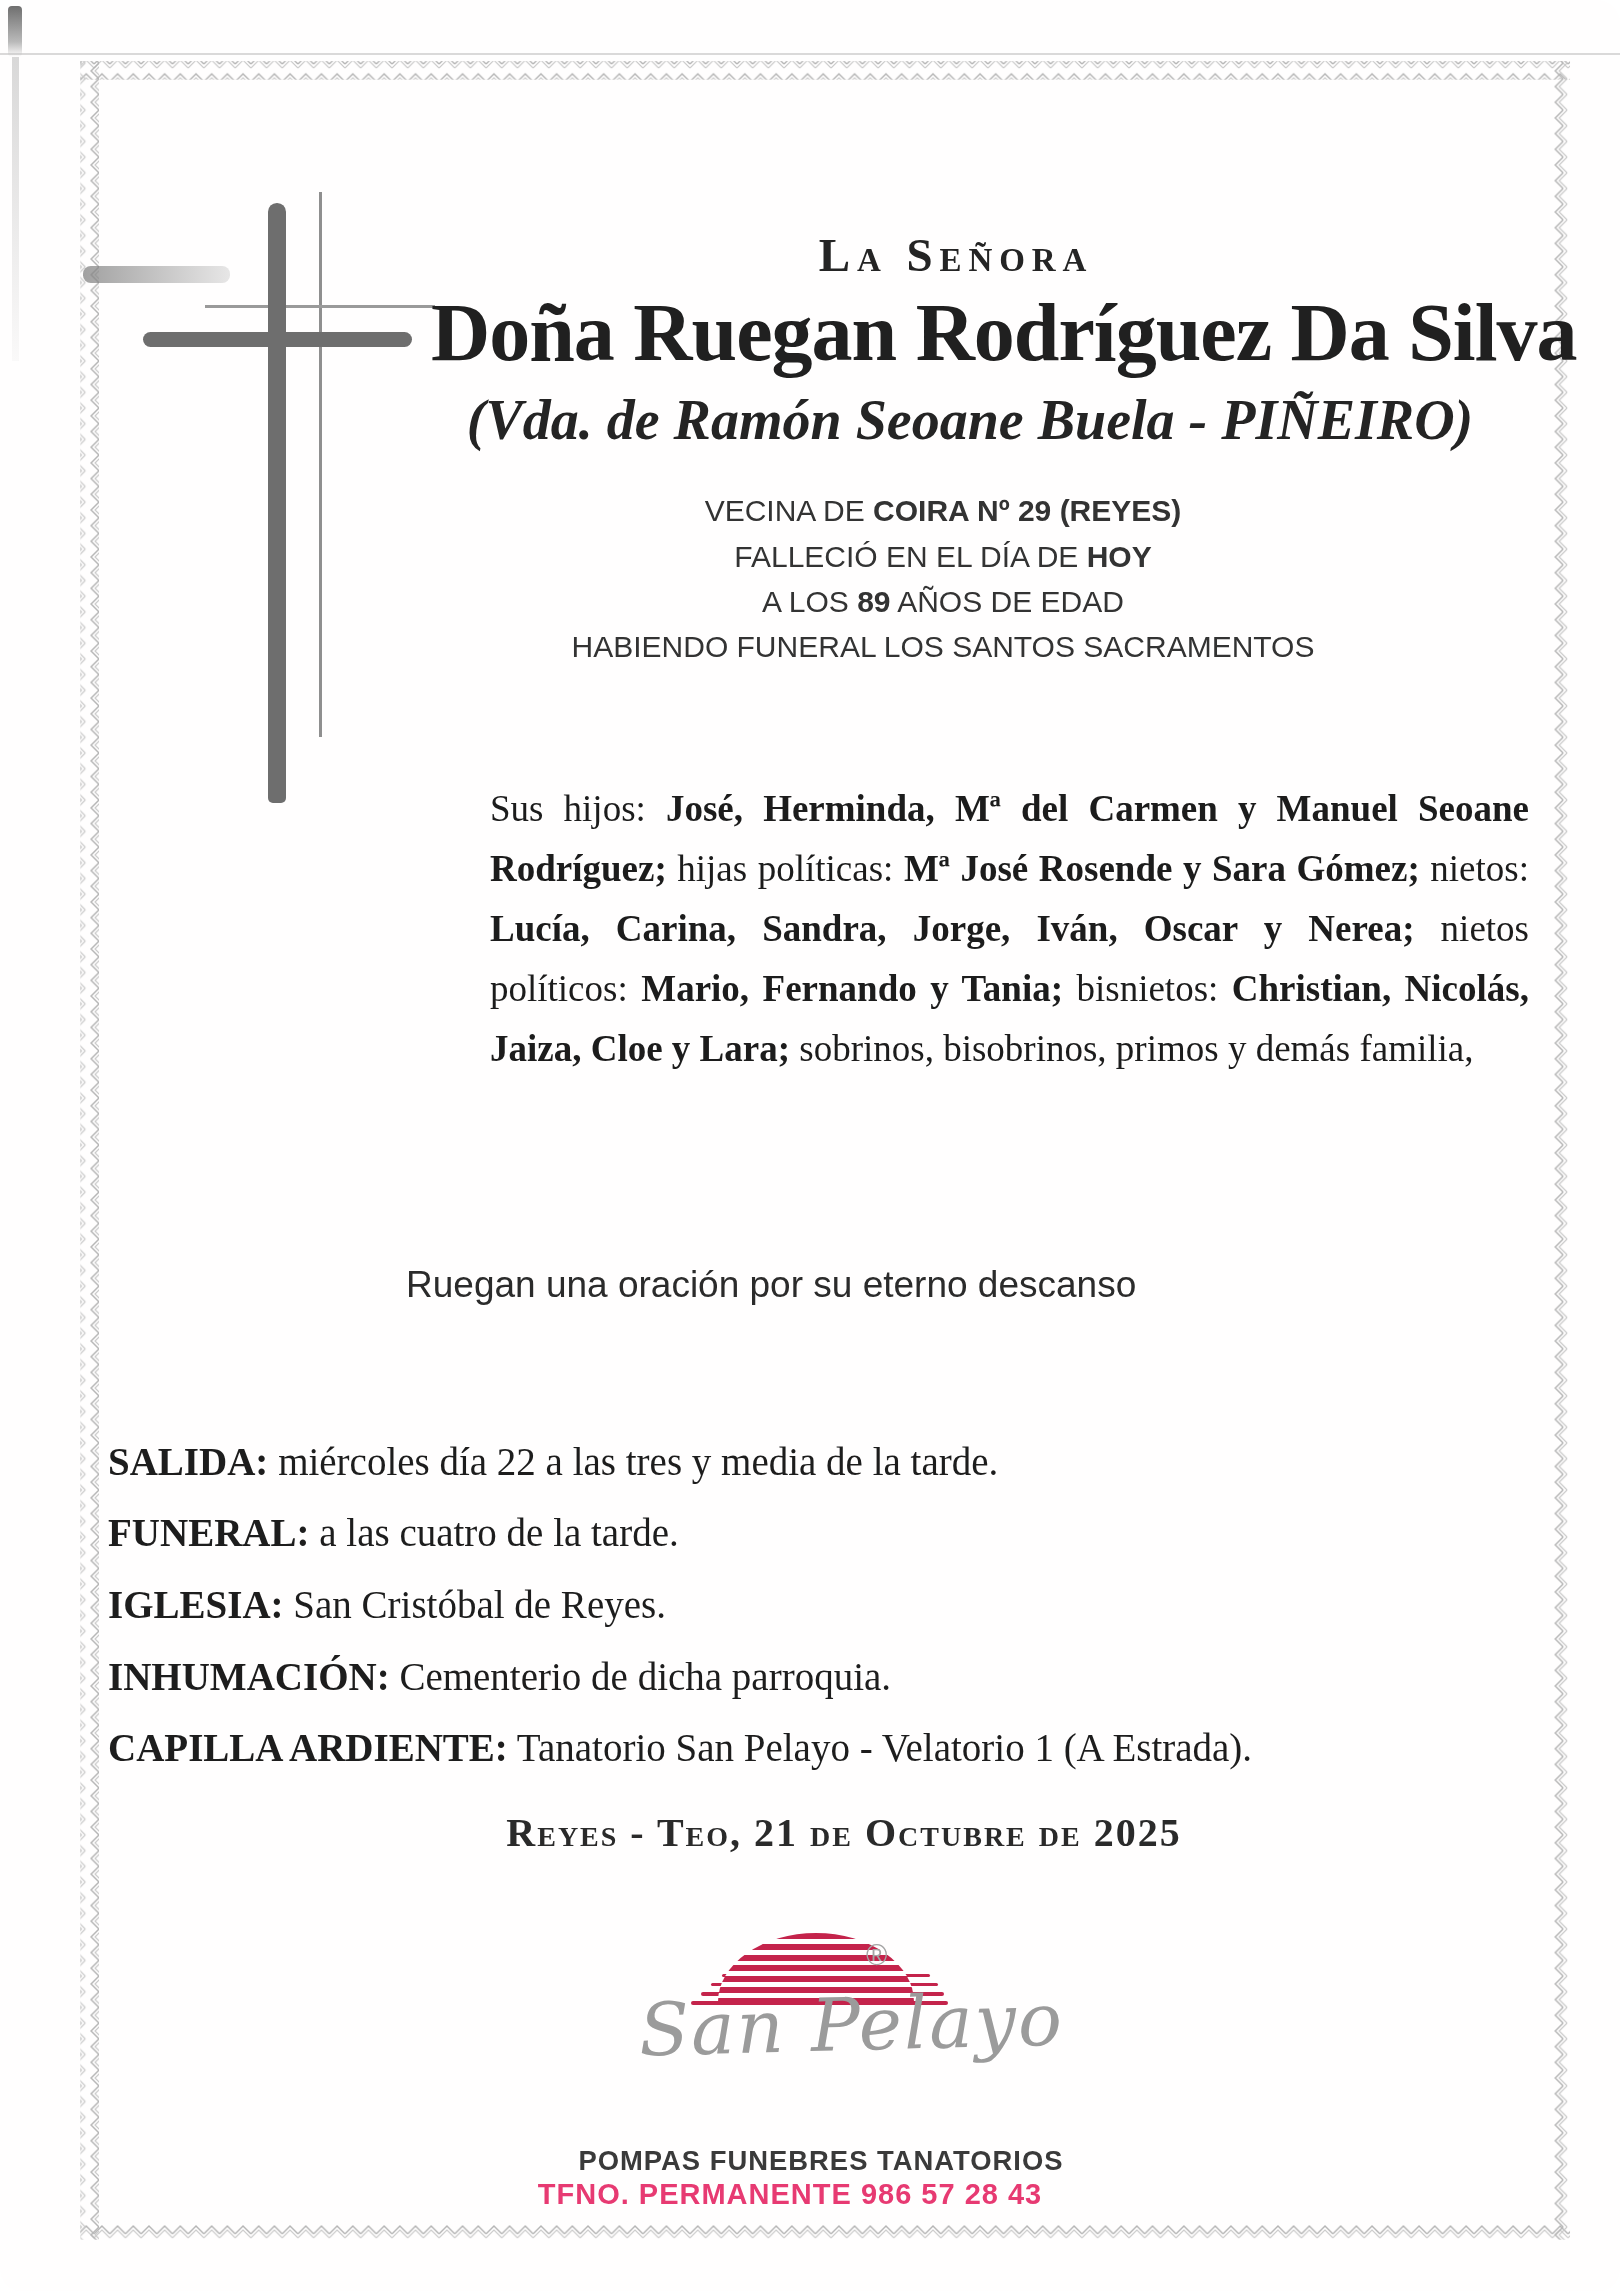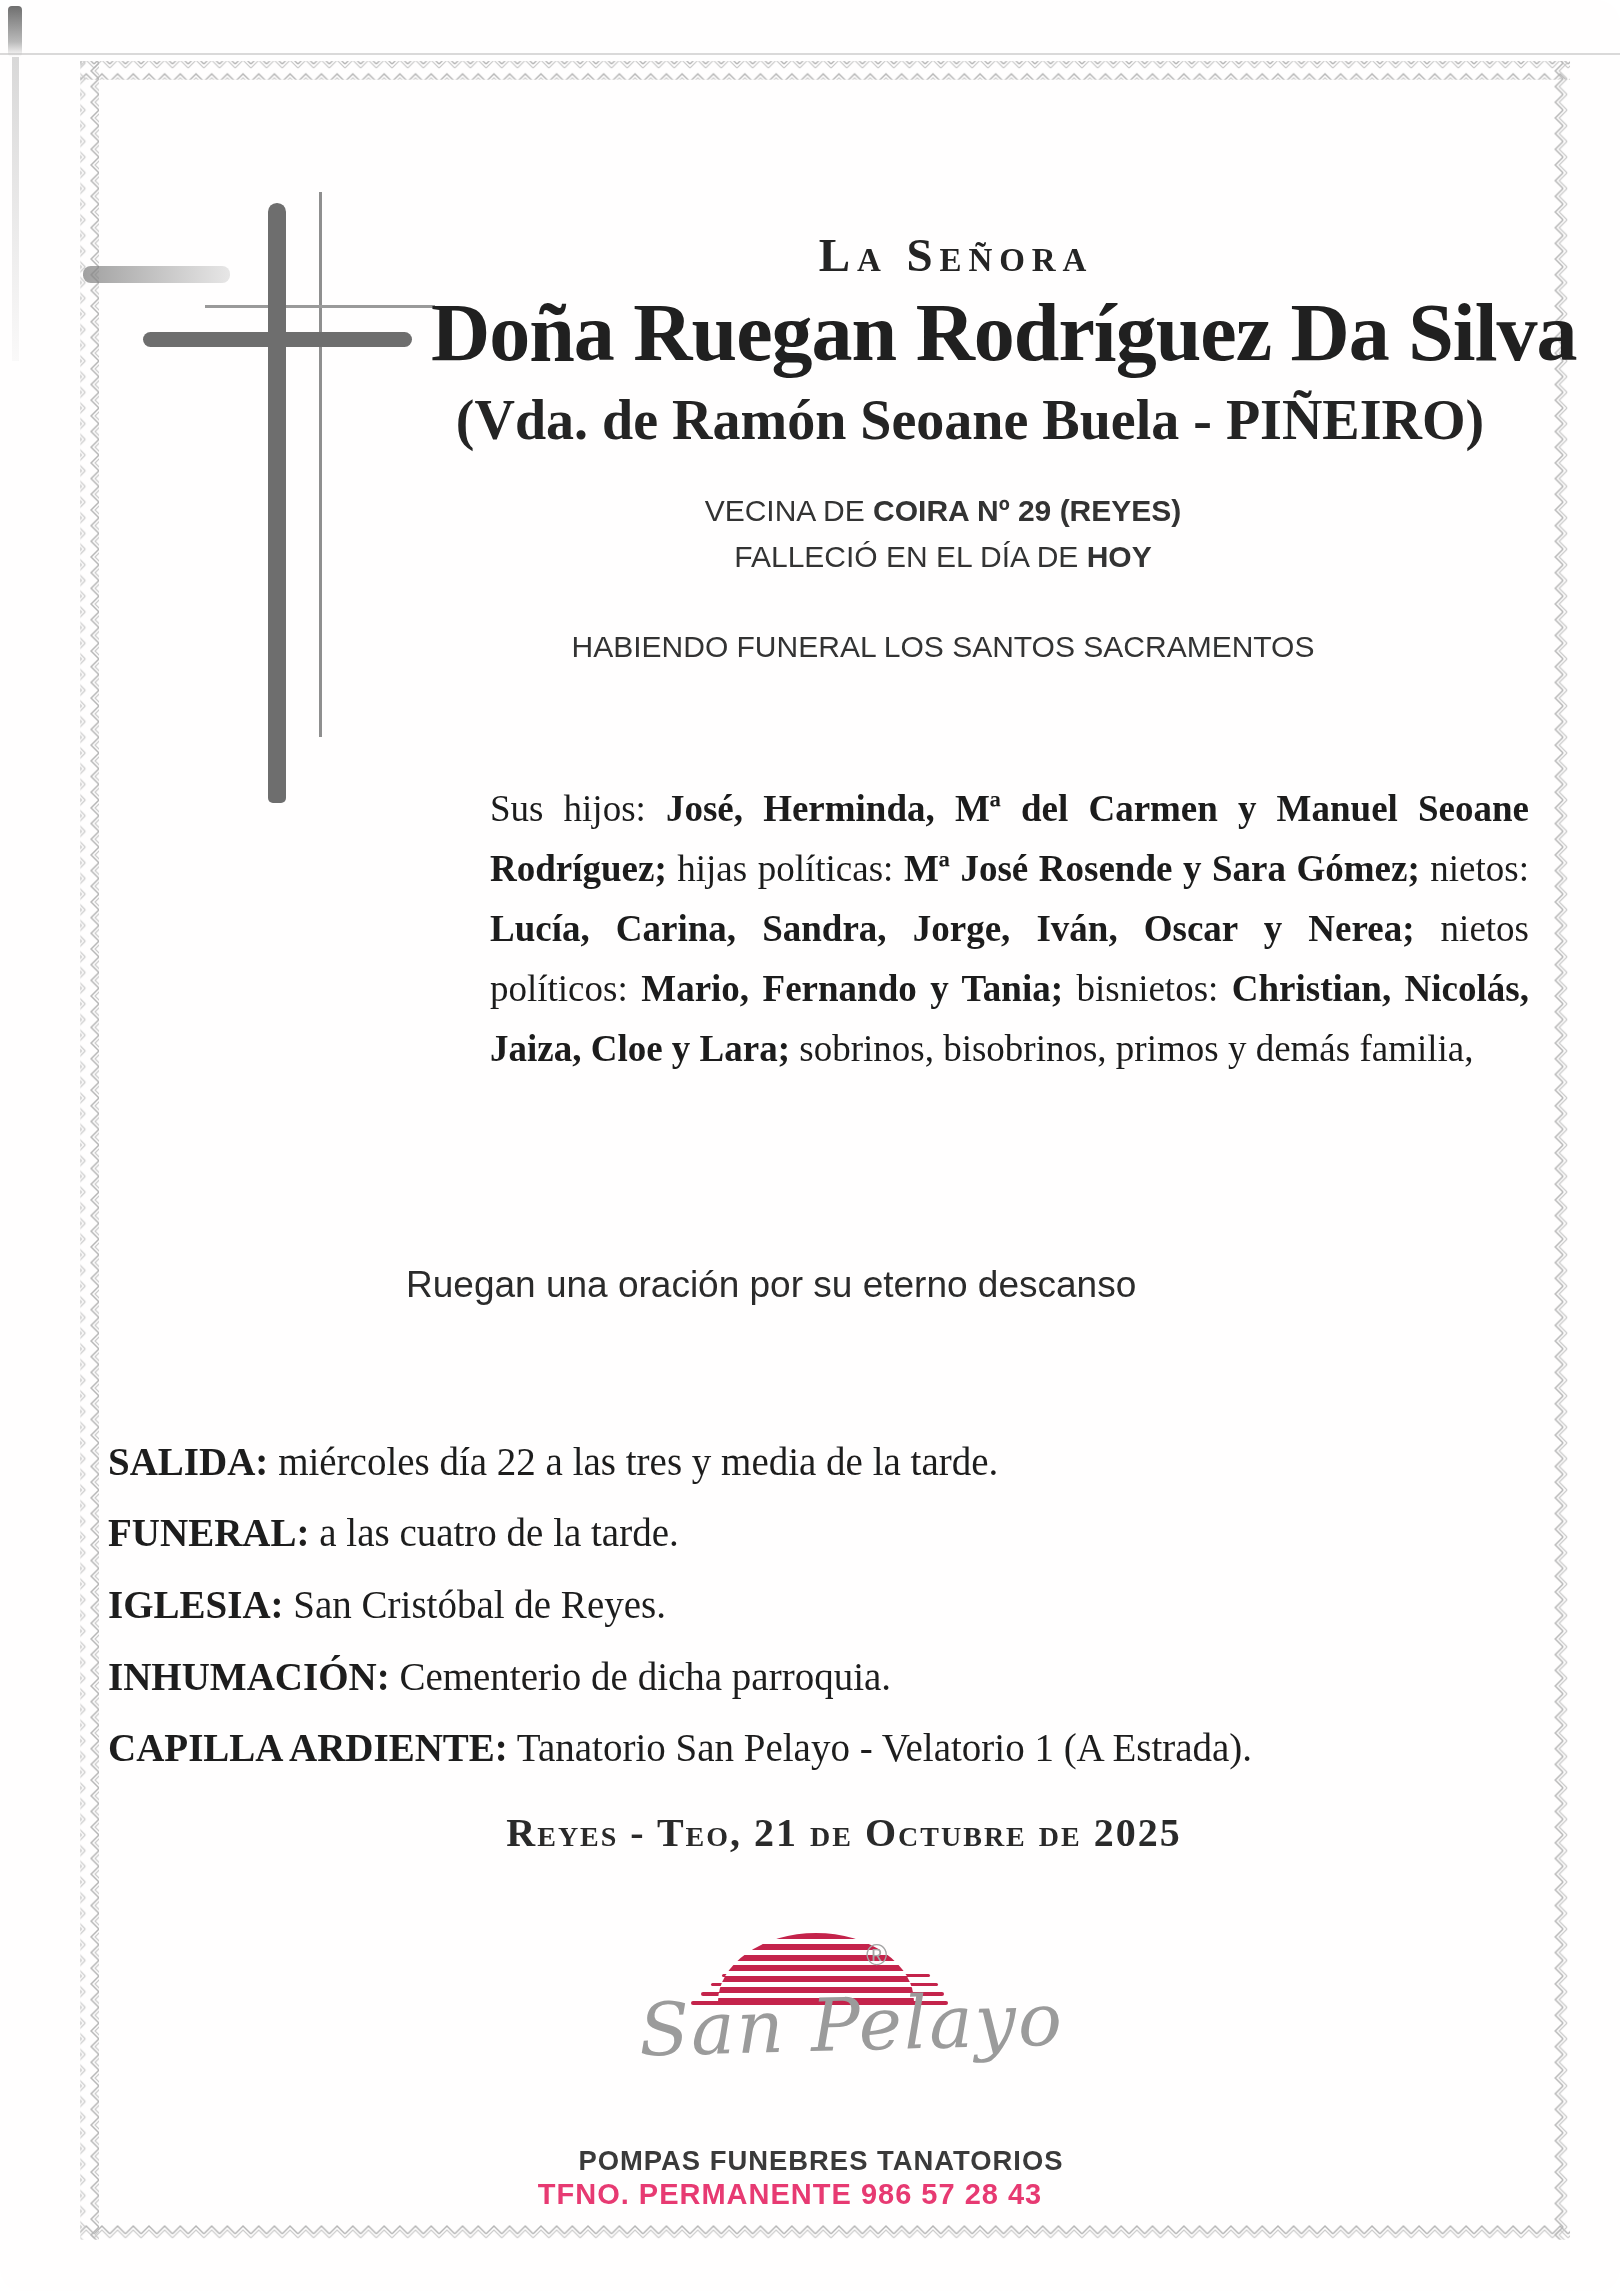--- a/index.html
+++ b/index.html
@@ -20,21 +20,21 @@
   .cross-fat-h{left:143px;top:332px;width:269px;height:14.7px;background:#6e6e6e;border-radius:7.8px;}
   .cross-thin-v{left:319px;top:192px;width:2.9px;height:545px;background:#8f8f8f;}
   .cross-thin-h{left:205px;top:305px;width:230px;height:2.9px;background:#9a9a9a;}
   .cross-faded-dash{left:83px;top:266px;width:147px;height:16.7px;border-radius:7.8px;
     background:linear-gradient(to right,rgba(130,130,130,.75),rgba(160,160,160,.25));}
   
   .honorific{left:417px;top:228px;width:1078px;font-variant:small-caps;font-weight:700;
     font-size:47px;letter-spacing:6.9px;color:#242424;}
   .deceased-name{left:431px;top:286px;width:1078px;font-size:82px;font-weight:700;
     letter-spacing:-1px;color:#202020;white-space:nowrap;}
-  .widow-line{left:431px;top:388px;width:1078px;font-size:56px;font-weight:700;color:#242424;white-space:nowrap;}
+  .widow-line{left:431px;top:388px;width:1078px;font-size:56px;font-weight:700;color:#242424;white-space:nowrap;font-style:italic;}
   .info-line{left:404px;width:1078px;font-family:"Liberation Sans","DejaVu Sans",sans-serif;
     font-size:30px;color:#333;white-space:nowrap;margin-top:24px;}
   .qepd{left:497px;top:686px;width:1078px;font-size:41px;letter-spacing:2.9px;color:#262626;}
   
   .family-par{left:490px;top:779px;width:1039px;font-size:37px;line-height:60px;
     text-align:justify;color:#1c1c1c;}
   
   .prayer-line{left:406px;top:1264px;width:980px;
     font-family:"Liberation Sans","DejaVu Sans",sans-serif;font-size:37px;color:#2b2b2b;white-space:nowrap;}
   
@@ -89,20 +89,21 @@
     <div class="abs cross-fat-v"></div>
     <div class="abs cross-fat-h"></div>
   </div>
 
   <div class="abs centered honorific">La Señora</div>
   <div class="abs centered deceased-name">Doña Ruegan Rodríguez Da Silva</div>
   <div class="abs centered widow-line">(Vda. de Ramón Seoane Buela - PIÑEIRO)</div>
 
   <div class="abs centered info-line" style="top:470px"><span>VECINA DE </span><span class="bseg">COIRA Nº 29 (REYES)</span></div>
   <div class="abs centered info-line" style="top:516px"><span>FALLECIÓ EN EL DÍA DE </span><span class="bseg">HOY</span></div>
+  <div class="abs centered info-line" style="top:561px"><span>A LOS </span><span class="bseg">89</span><span> AÑOS DE EDAD</span></div>
   <div class="abs centered info-line" style="top:606px"><span>HABIENDO FUNERAL LOS SANTOS SACRAMENTOS</span></div>
 
 
   <div class="abs family-par"><span>Sus hijos: </span><span class="bseg">José, Herminda, Mª del Carmen y Manuel Seoane Rodríguez;</span><span> hijas políticas: </span><span class="bseg">Mª José Rosende y Sara Gómez;</span><span> nietos: </span><span class="bseg">Lucía, Carina, Sandra, Jorge, Iván, Oscar y Nerea;</span><span> nietos políticos: </span><span class="bseg">Mario, Fernando y Tania;</span><span> bisnietos: </span><span class="bseg">Christian, Nicolás, Jaiza, Cloe y Lara;</span><span> sobrinos, bisobrinos, primos y demás familia,</span></div>
 
   <div class="abs prayer-line">Ruegan una oración por su eterno descanso</div>
 
   <div class="abs sched-row" style="top:1439px"><span class="bseg">SALIDA:</span><span> miércoles día 22 a las tres y media de la tarde.</span></div>
   <div class="abs sched-row" style="top:1510px"><span class="bseg">FUNERAL:</span><span> a las cuatro de la tarde.</span></div>
   <div class="abs sched-row" style="top:1582px"><span class="bseg">IGLESIA:</span><span> San Cristóbal de Reyes.</span></div>

